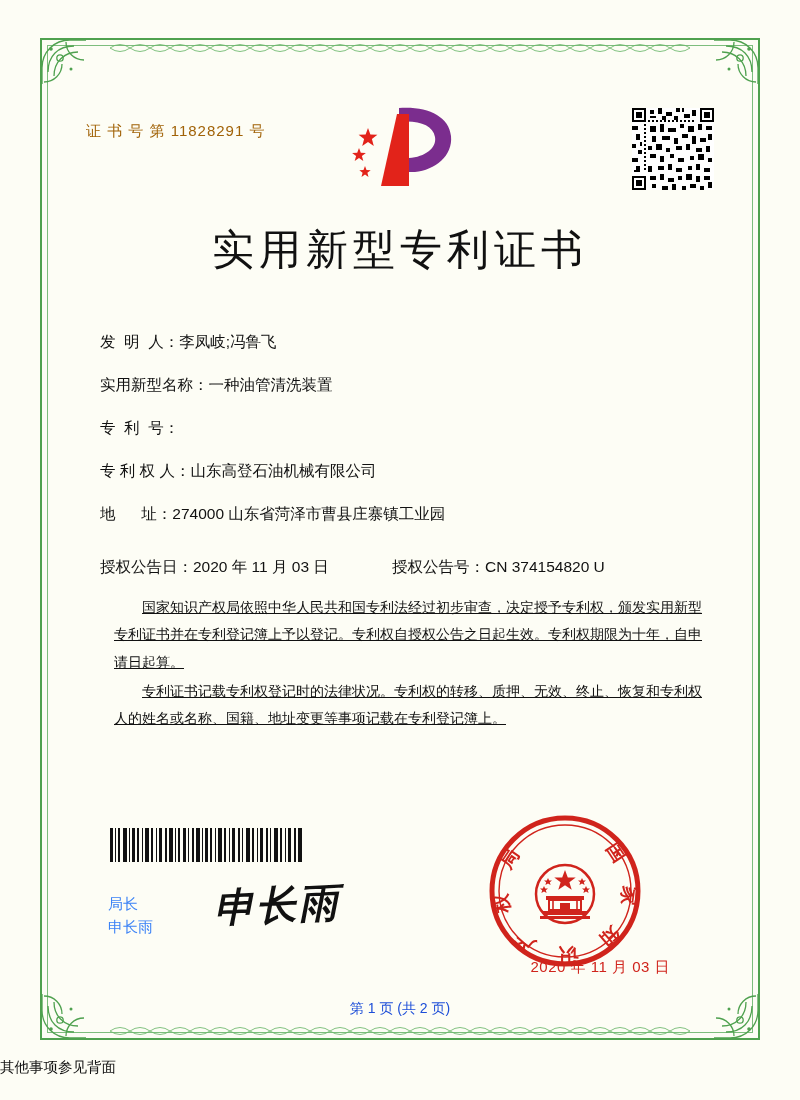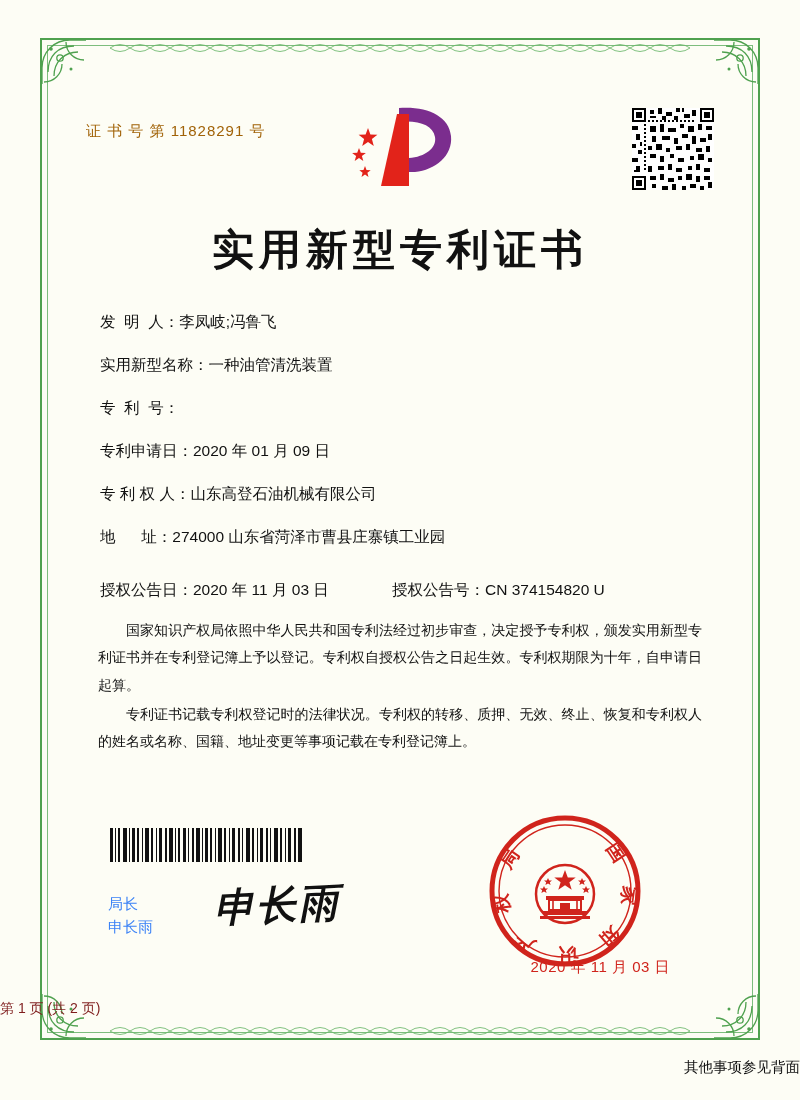--- a/index.html
+++ b/index.html
@@ -94,24 +94,24 @@
     right: 0;
     top: 8px;
     width: 82px;
     height: 82px;
   }
 
   .doc-title {
     text-align: center;
     font-family: "DejaVu Sans", "Liberation Sans", sans-serif;
     font-size: 42px;
-    font-weight: bold;
+    font-weight: normal;
     letter-spacing: 5px;
     margin-top: 12px;
-    margin-bottom: 34px;
+    margin-bottom: 54px;
     color: #111;
   }
 
   .fields {
     margin: 0 14px;
   }
   .field {
     display: flex;
     align-items: baseline;
     font-size: 15.5px;
@@ -139,22 +139,23 @@
   .field-dual .half.first { width: 292px; flex: 0 0 292px; }
 
   .paragraphs {
     margin: 14px 12px 0 12px;
     font-size: 14px;
     line-height: 1.95;
     color: #111;
     text-align: justify;
   }
   .paragraphs p {
-    margin: 0 0 2px 0;
+    margin: 0 0 2px 16px;
     text-indent: 2em;
+    text-decoration: underline;
   }
 
   
   .bottom {
     position: absolute;
     left: 86px;
     right: 86px;
     top: 810px;
     height: 200px;
   }
@@ -199,33 +200,32 @@
     font-size: 15px;
     color: #d0241c;
     letter-spacing: .5px;
   }
 
   .page-num {
     position: absolute;
     left: 0;
     right: 0;
     top: 1000px;
-    text-align: left;
+    text-align: center;
     font-size: 14px;
-    color: #7f1d1d;
+    color: #1d4ed8;
   }
   .footer-note {
     position: absolute;
     left: 0;
     right: 0;
     top: 1058px;
-    text-align: right;
+    text-align: left;
     font-size: 14.5px;
     color: #111;
-    padding-left: 47px;
   }
 </style>
 </head>
 <body>
 
 <div class="page">
 
   <div class="border-outer"></div>
   <div class="border-inner"></div>
 
@@ -457,24 +457,20 @@
         <span class="val">李凤岐;冯鲁飞</span>
       </div>
       <div class="field">
         <span class="lbl">实用新型名称：</span>
         <span class="val">一种油管清洗装置</span>
       </div>
       <div class="field">
         <span class="lbl">专  利  号：</span>
       </div>
       <div class="field">
-        <span class="lbl">专利申请日：</span>
-        <span class="val">2020 年 01 月 09 日</span>
-      </div>
-      <div class="field">
         <span class="lbl">专 利 权 人：</span>
         <span class="val">山东高登石油机械有限公司</span>
       </div>
       <div class="field">
         <span class="lbl">地      址：</span>
         <span class="val">274000  山东省菏泽市曹县庄寨镇工业园</span>
       </div>
 
       <div class="field-dual">
         <div class="half first">

